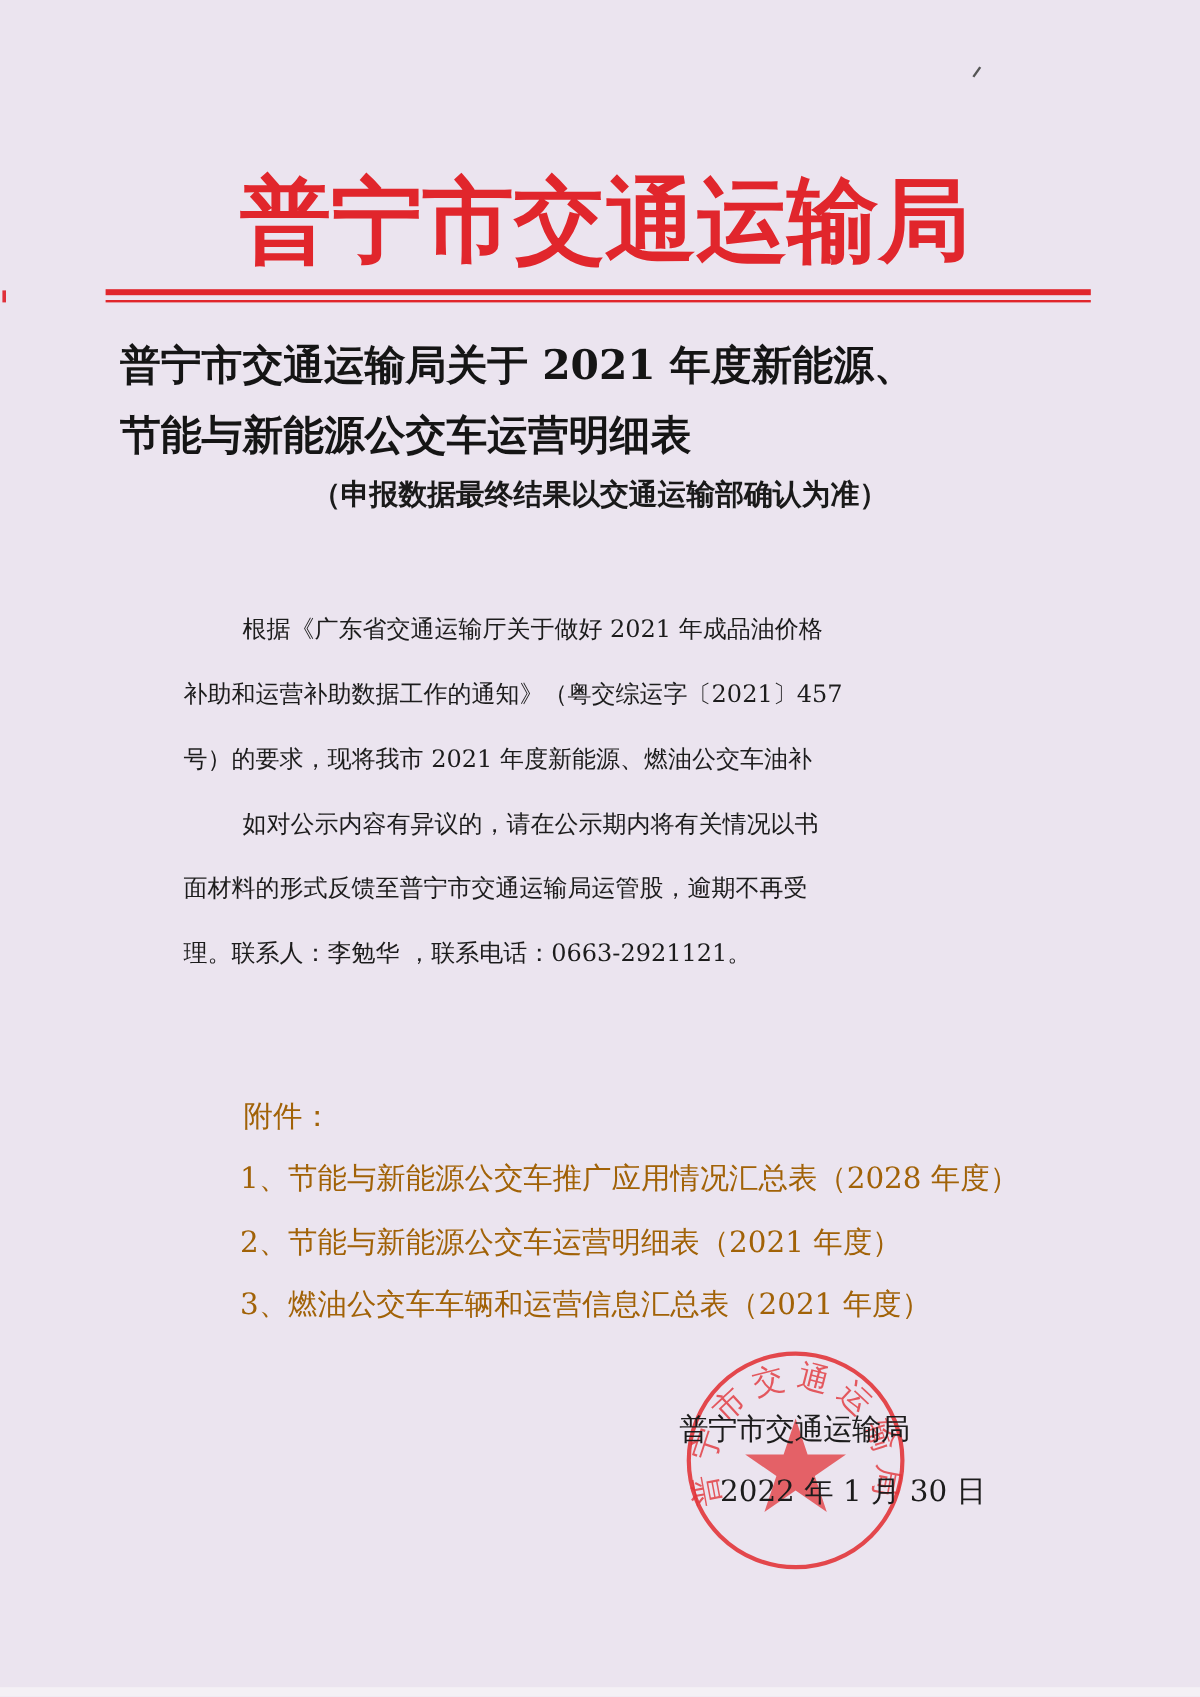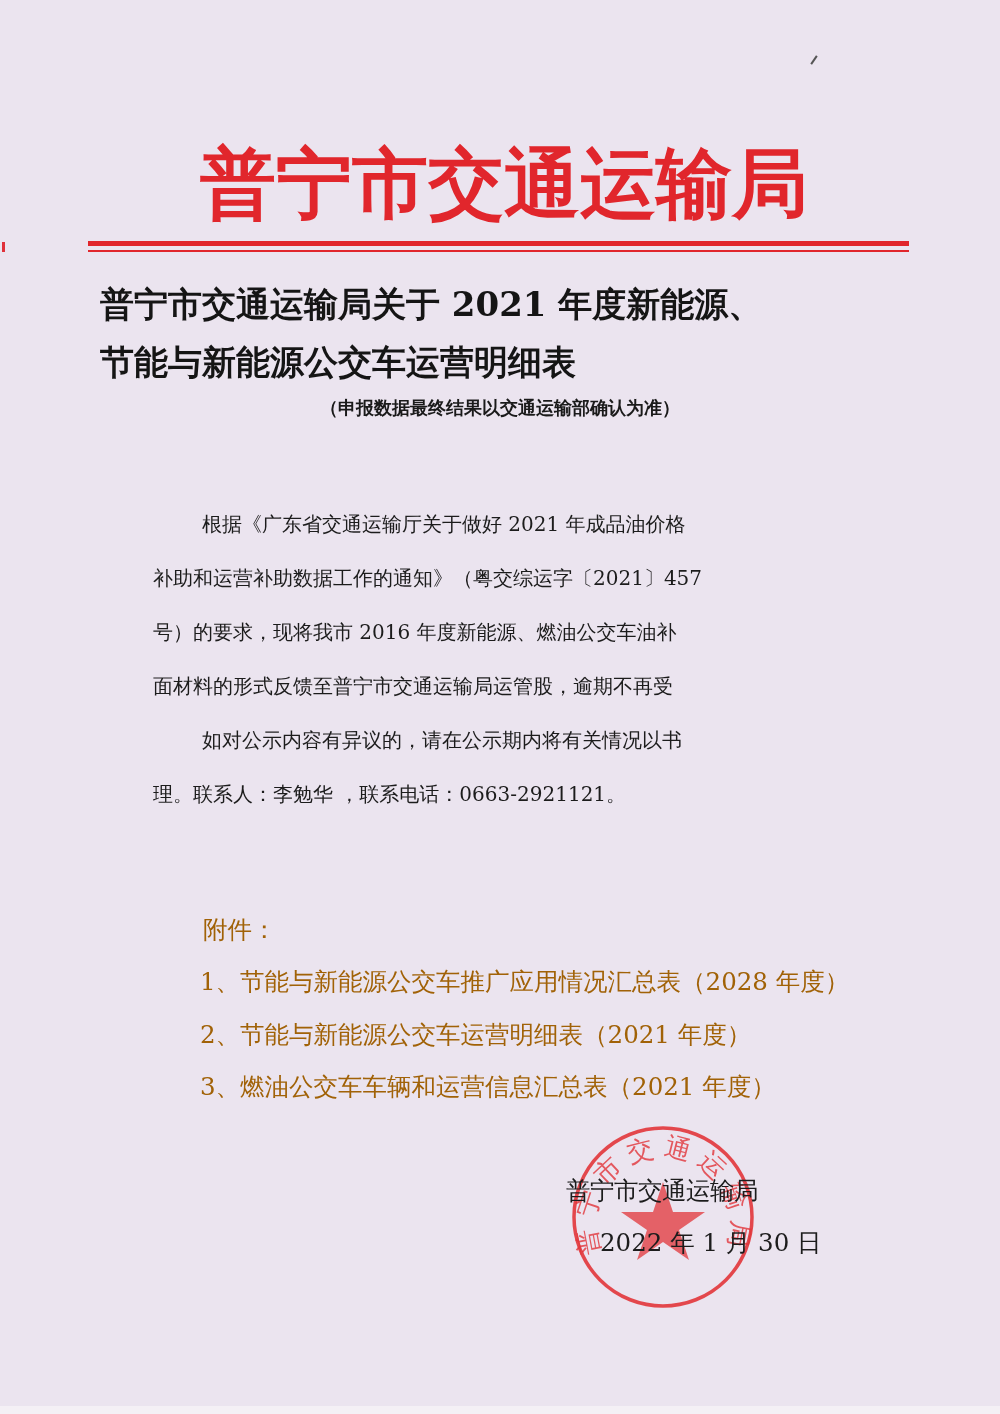--- a/index.html
+++ b/index.html
@@ -35,21 +35,21 @@
   .title {
     position: absolute; left: 100px; width: 800px; text-align: left;
     font-family: "DejaVu Serif", "Liberation Serif", serif;
     font-weight: 700; color: #151515;
   }
   .title-1 { top: 282px; font-size: 34px; letter-spacing: 0px; }
   .title-2 { top: 340px; font-size: 34px; }
   .subtitle {
     position: absolute; left: 100px; width: 800px; top: 396px; text-align: center;
     font-family: "DejaVu Sans", "Liberation Sans", sans-serif;
-    font-weight: 700; font-size: 18px; color: #1a1a1a;
+    font-weight: 700; font-size: 24px; color: #1a1a1a;
   }
   .body {
     position: absolute; left: 153px; width: 684px; top: 497px;
     font-family: "DejaVu Serif", "Liberation Serif", serif;
     font-size: 20px; line-height: 54px; color: #1c1c1c;
   }
   .line { display: block; white-space: nowrap; }
   .attach {
     position: absolute; left: 153px; width: 700px;
     font-family: "DejaVu Serif", "Liberation Serif", serif;
@@ -94,25 +94,25 @@
 <div class="rule-thin"></div>
 
 <div class="title title-1">普宁市交通运输局关于 2021 年度新能源、</div>
 <div class="title title-2">节能与新能源公交车运营明细表</div>
 <div class="subtitle">（申报数据最终结果以交通运输部确认为准）</div>
 
 <div class="body">
   <div>
     <span class="line" style="padding-left:49px">根据《广东省交通运输厅关于做好 2021 年成品油价格</span>
     <span class="line">补助和运营补助数据工作的通知》（粤交综运字〔2021〕457</span>
-    <span class="line">号）的要求，现将我市 2016 年度新能源、燃油公交车油补</span>
+    <span class="line">号）的要求，现将我市 2021 年度新能源、燃油公交车油补</span>
   </div>
   <div style="margin-top:0px">
+    <span class="line" style="padding-left:49px">如对公示内容有异议的，请在公示期内将有关情况以书</span>
     <span class="line">面材料的形式反馈至普宁市交通运输局运管股，逾期不再受</span>
-    <span class="line" style="padding-left:49px">如对公示内容有异议的，请在公示期内将有关情况以书</span>
     <span class="line">理。联系人：李勉华 ，联系电话：0663-2921121。</span>
   </div>
 </div>
 
 <div class="attach attach-label">附件：</div>
 <div class="attach attach-1">1、节能与新能源公交车推广应用情况汇总表（2028 年度）</div>
 <div class="attach attach-2">2、节能与新能源公交车运营明细表（2021 年度）</div>
 <div class="attach attach-3">3、燃油公交车车辆和运营信息汇总表（2021 年度）</div>
 
 <svg class="stamp" viewBox="0 0 186 186">

